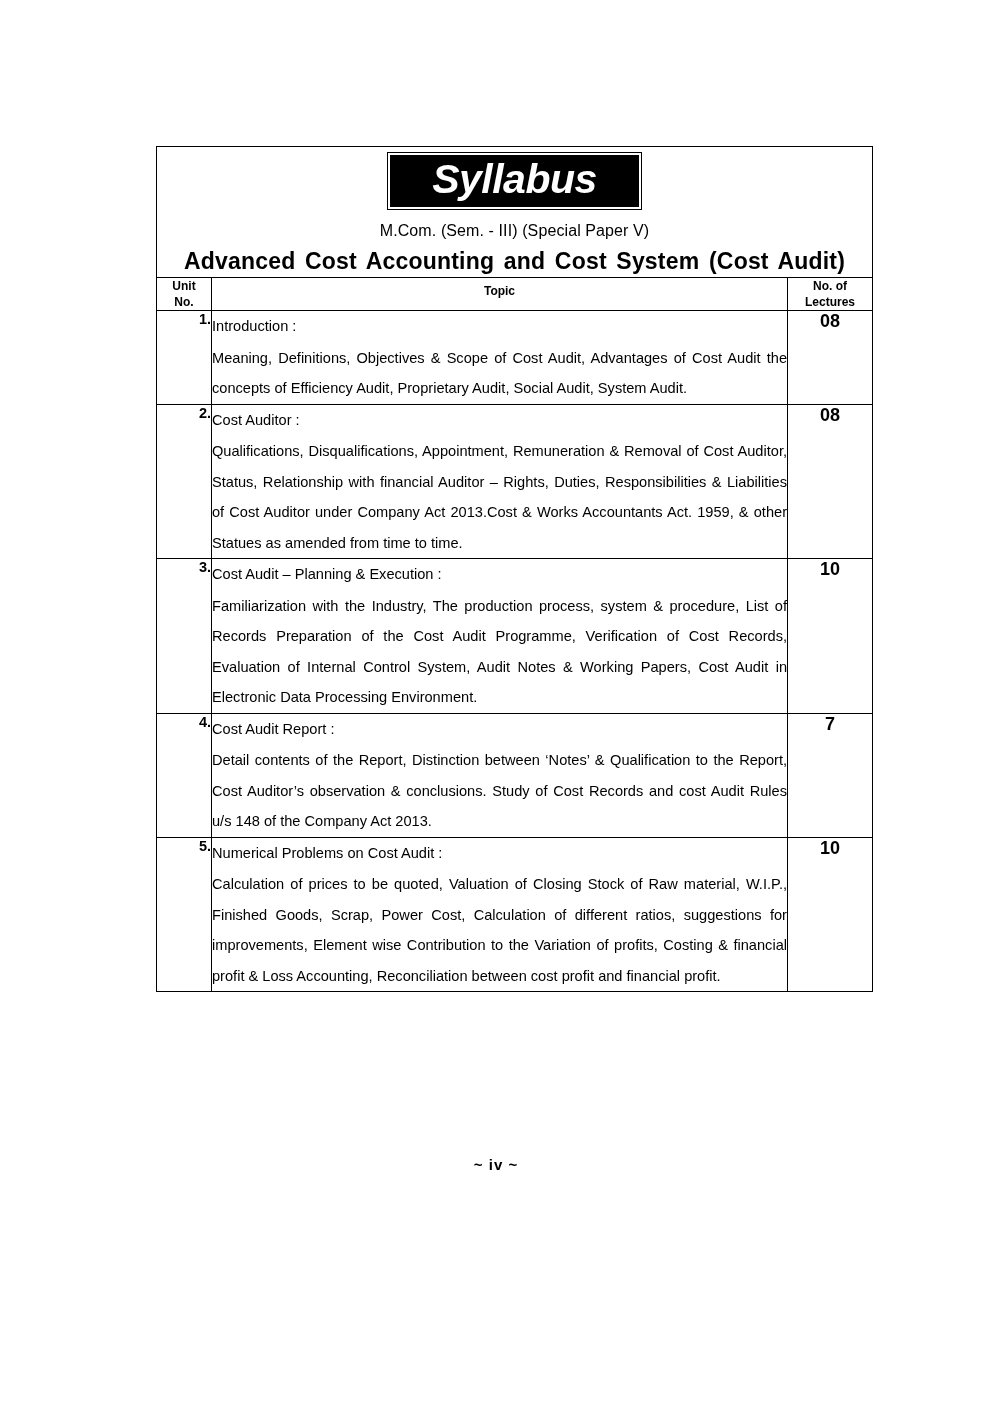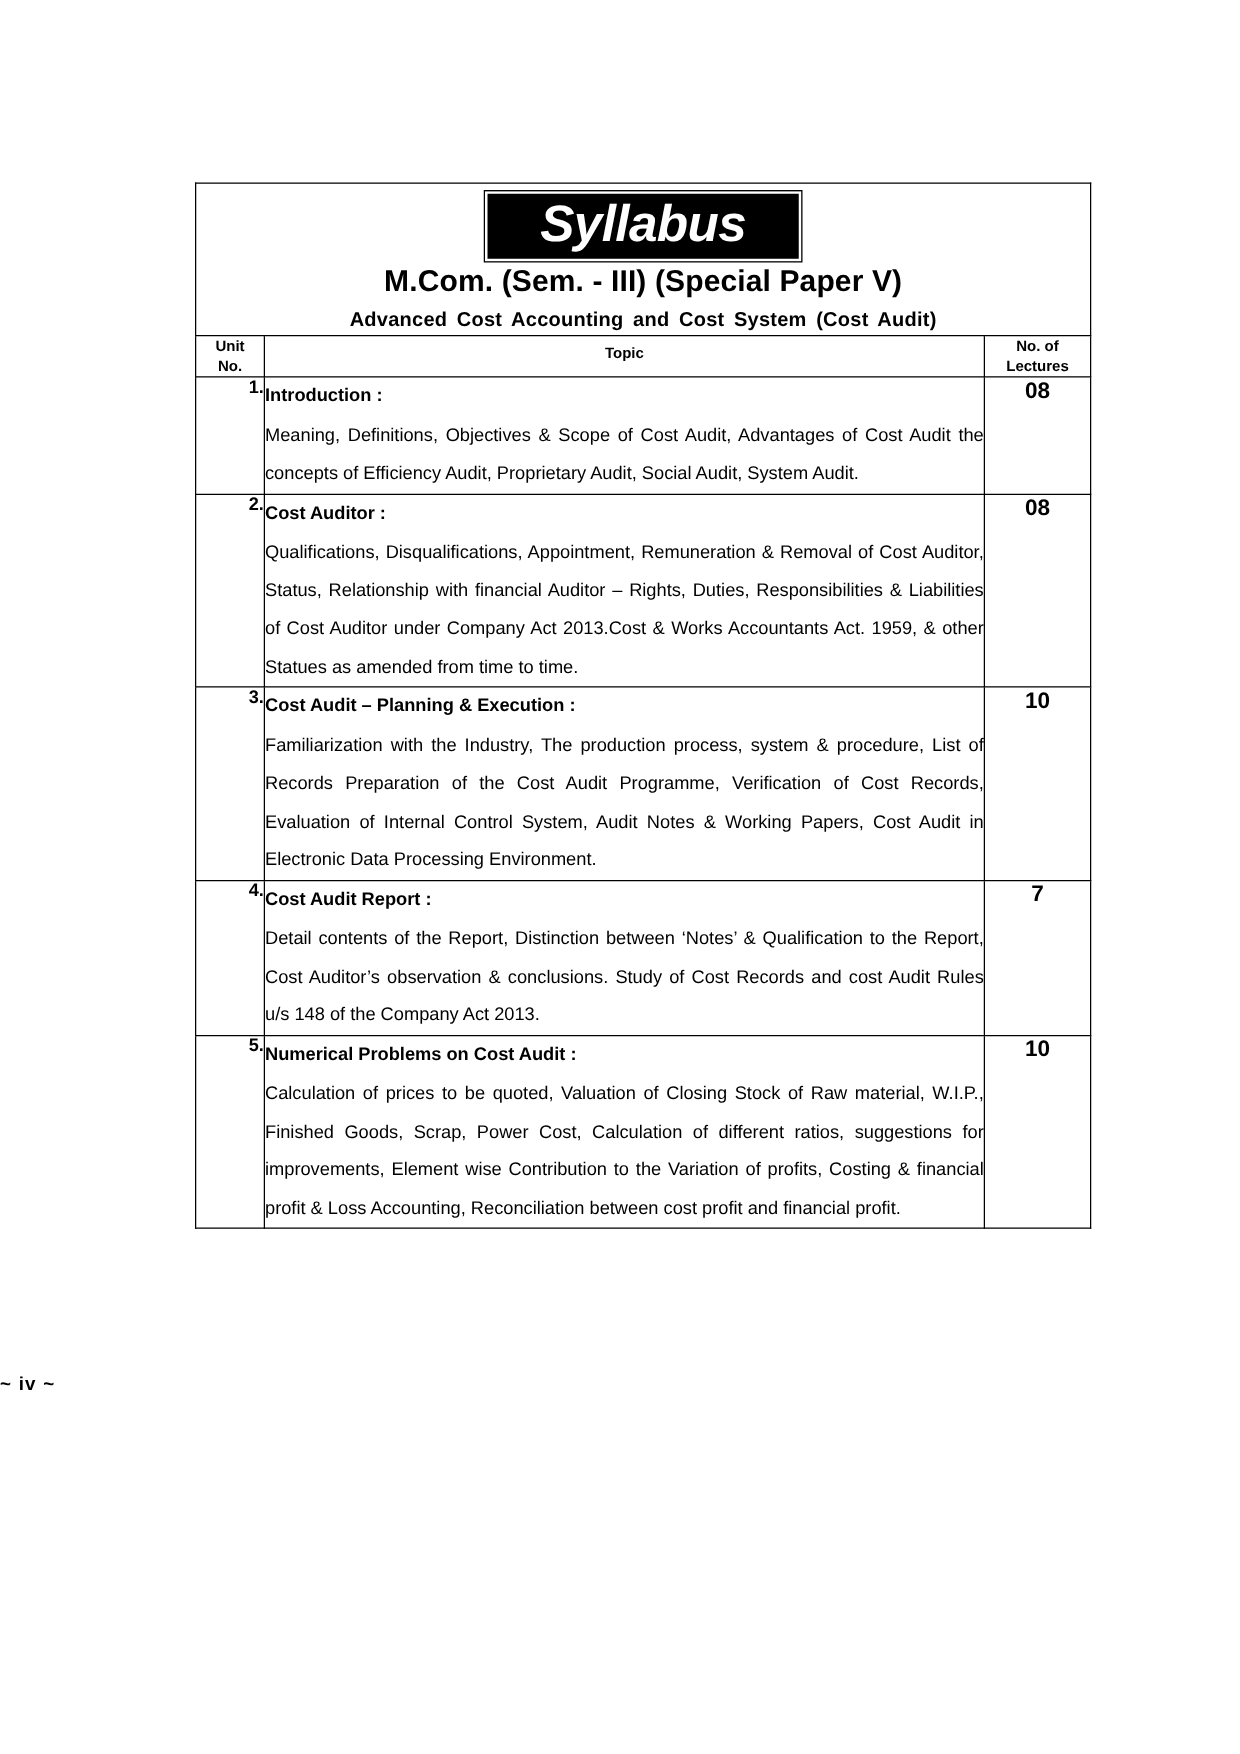--- a/index.html
+++ b/index.html
@@ -59,28 +59,28 @@
     border: 2.5px solid #ffffff;
     outline: 1.5px solid #000000;
     padding: 3px 42px 6px 42px;
     font-size: 41px;
     font-weight: bold;
     font-style: italic;
     letter-spacing: -0.5px;
     line-height: 1.05;
   }
   .title-line-1 {
-    font-size: 24px;
-    font-weight: bold;
+    font-size: 16px;
+    font-weight: normal;
     letter-spacing: 0.1px;
-    margin-top: 1px;
+    margin-top: 11px;
     line-height: 1.15;
   }
   .title-line-2 {
-    font-size: 16px;
+    font-size: 23px;
     font-weight: bold;
     letter-spacing: 0.2px;
     margin-top: 8px;
     margin-bottom: 2px;
     line-height: 1.15;
     word-spacing: 3px;
   }
 
   
   .colhead {
@@ -107,21 +107,21 @@
     font-size: 18px;
     font-weight: bold;
     padding: 13px 0 0 0;
   }
   .topic-cell {
     padding: 10px 14px 9px 12px;
     font-size: 14.6px;
     line-height: 30.5px;
   }
   .topic-heading {
-    font-weight: bold;
+    font-weight: normal;
     display: block;
     margin-bottom: 1px;
   }
   .topic-body {
     display: block;
     text-align: justify;
     text-align-last: left;
   }
 
   
@@ -135,23 +135,23 @@
     font-size: 15px;
   }
   .total-row .lect-no {
     padding-top: 11px;
   }
 
   
   .page-footer {
     position: absolute;
     left: 0;
-    top: 1099px;
+    top: 1156px;
     width: 992px;
-    text-align: left;
+    text-align: center;
     font-size: 15px;
     font-weight: bold;
     letter-spacing: 1px;
   }
 </style>
 </head>
 <body>
 
 <div class="page">
 

